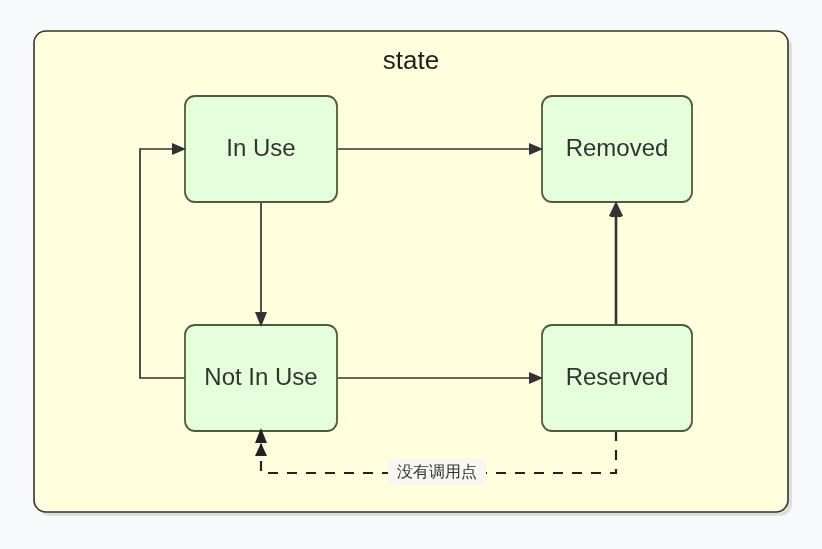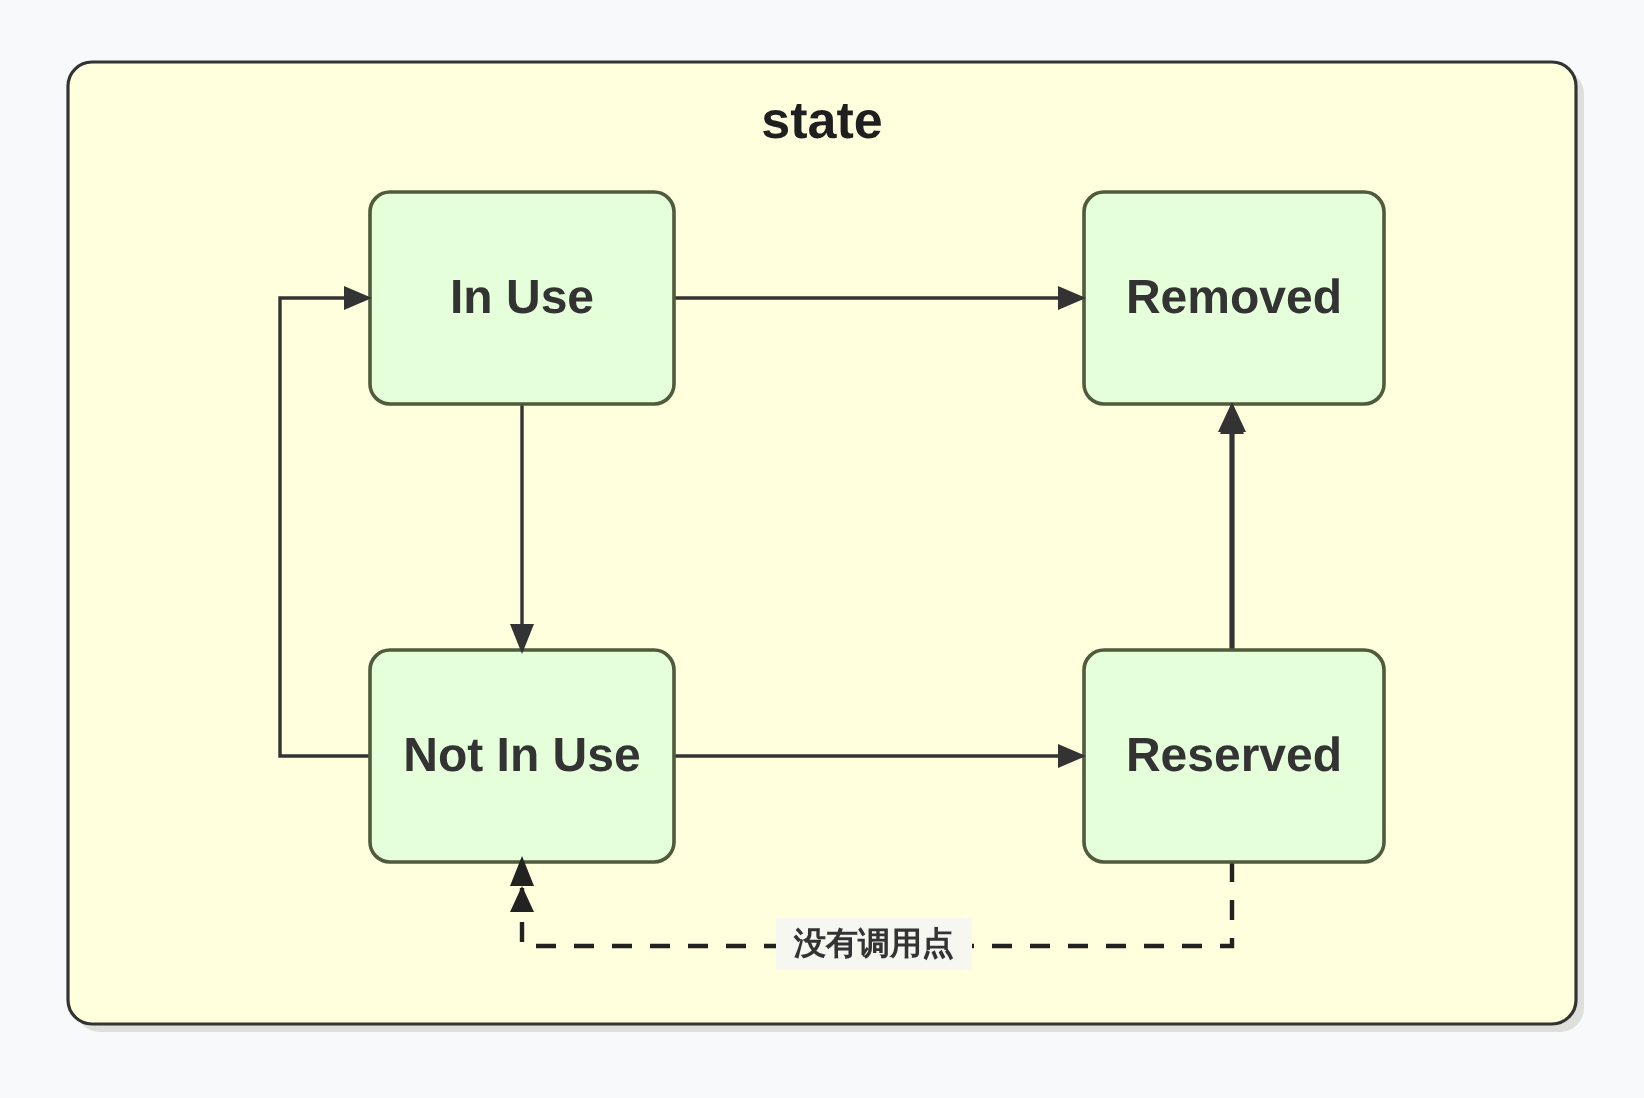--- a/index.html
+++ b/index.html
@@ -11,21 +11,20 @@
     width: 822px;
     height: 549px;
     overflow: hidden;
     font-family: "Liberation Sans", "DejaVu Sans", sans-serif;
   }
   #canvas {
     position: relative;
     width: 822px;
     height: 549px;
     background: #f8f9fb;
-    font-weight: bold;
   }
   #diagram-svg {
     position: absolute;
     left: 0;
     top: 0;
     width: 822px;
     height: 549px;
     display: block;
   }
   .state-label {

